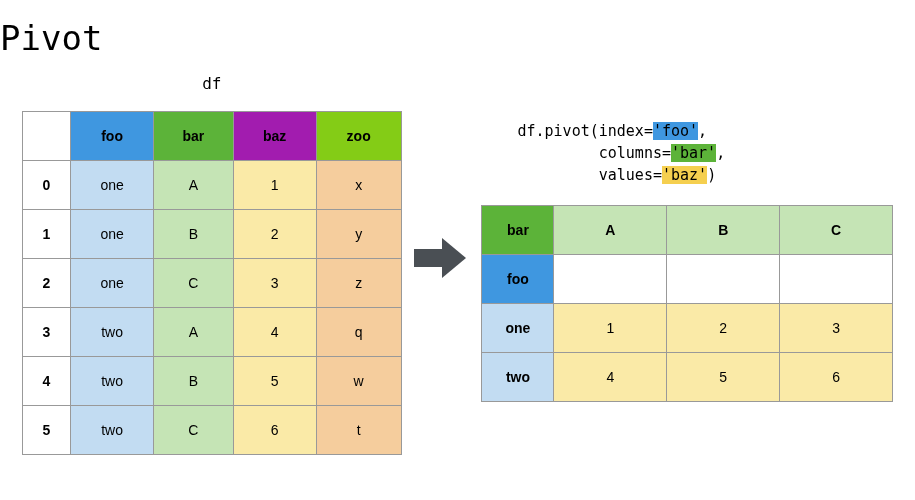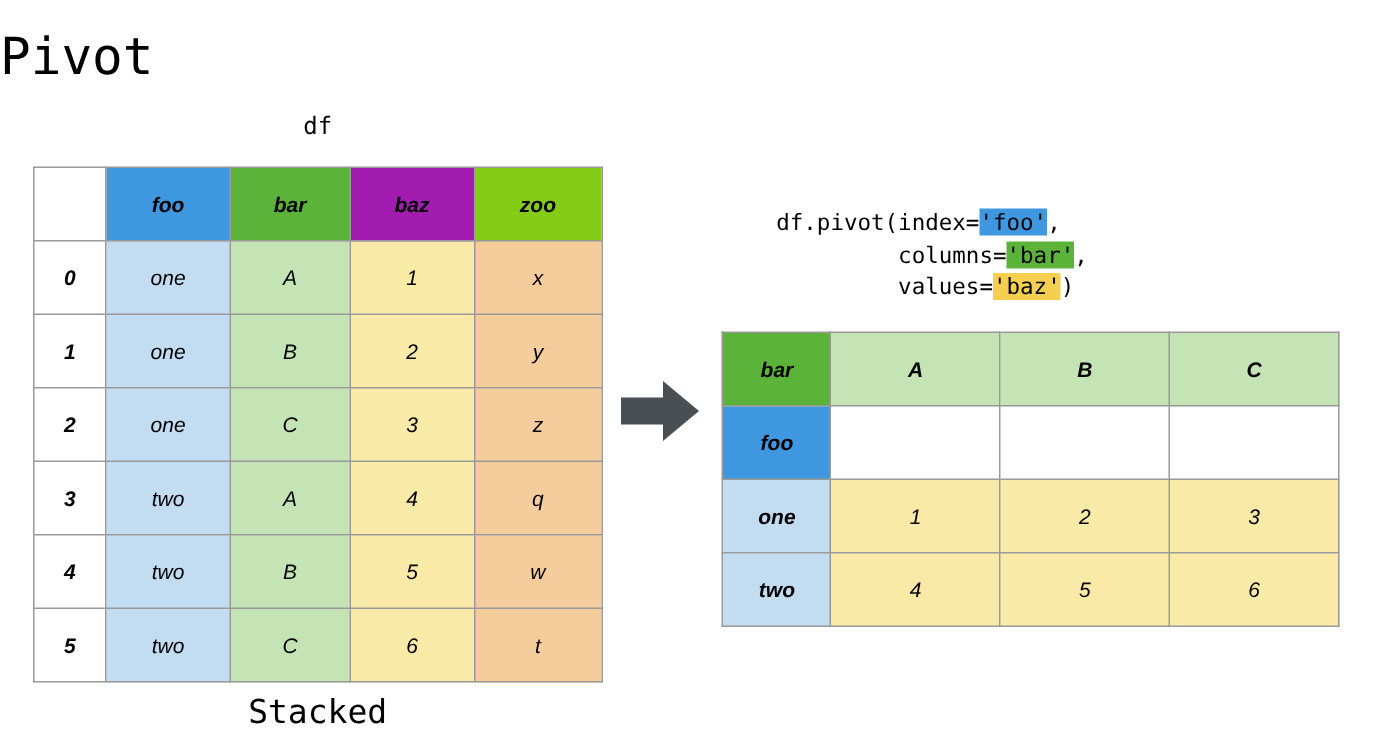--- a/index.html
+++ b/index.html
@@ -38,21 +38,20 @@
     border-collapse: collapse;
     width: 100%;
     font-size: 14px;
     border: 1px solid #999;
   }
   td, th {
     border: 1px solid #999;
     text-align: center;
     height: 30px;
     padding: 16px 6px;
-    font-style: italic;
   }
   th { font-weight: 700; }
   .idxcell { background: #fff; font-weight: 700; width: 48px; }
   .hdr-blank { background: #fff; width: 48px; }
   .hdr-foo { background: #3f97e0; font-weight:700; }
   .hdr-bar { background: #5cb339; font-weight:700; }
   .hdr-baz { background: #a21caf; font-weight:700; }
   .hdr-zoo { background: #84cc16; font-weight:700; }
   .cell-foo { background: #c2dcf2; }
   .cell-bar { background: #c5e4b5; }
@@ -158,21 +157,20 @@
       </tr>
       <tr>
         <td class="idxcell">5</td>
         <td class="cell-foo">two</td>
         <td class="cell-bar">C</td>
         <td class="cell-baz">6</td>
         <td class="cell-zoo">t</td>
       </tr>
     </tbody>
       </table>
-    <div class="caption">Stacked</div>
   </div>
 
   <div class="col-mid">
     <span class="arrow">
       <span class="shaft"></span><span class="head"></span>
     </span>
   </div>
 
   <div class="col-right">
     <div class="code-block"><span>df.pivot(index=</span><span class="hl-foo">'foo'</span><span>,</span>

